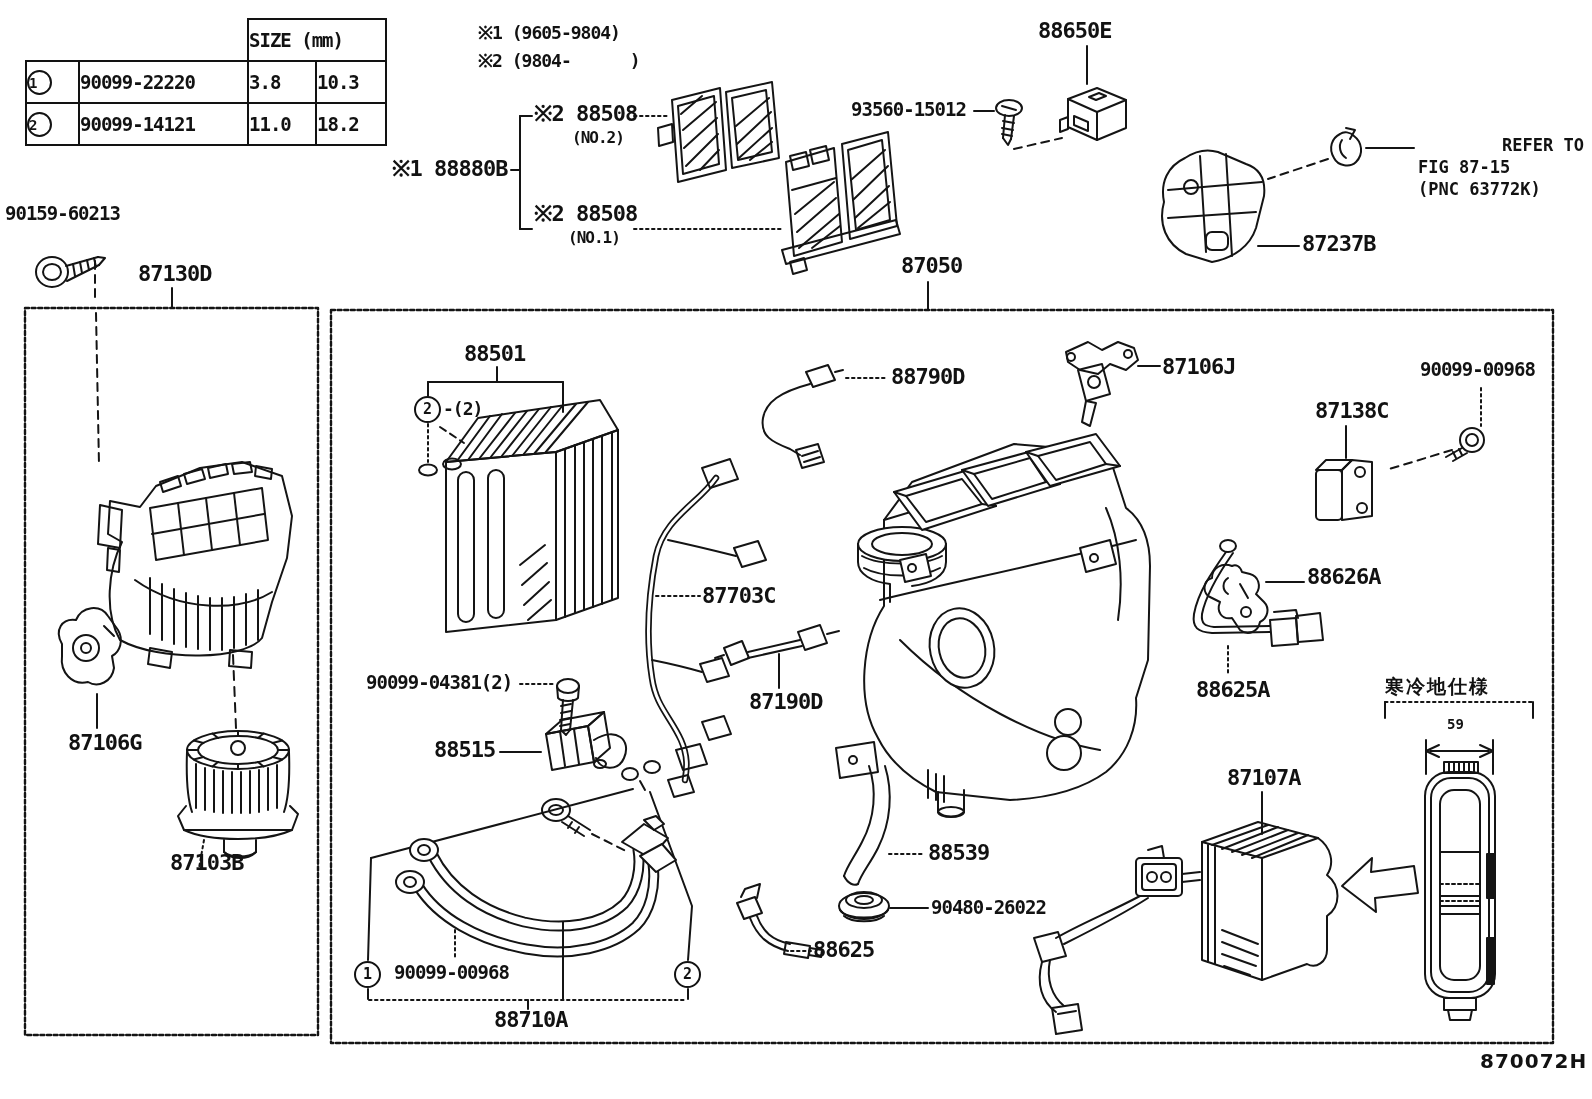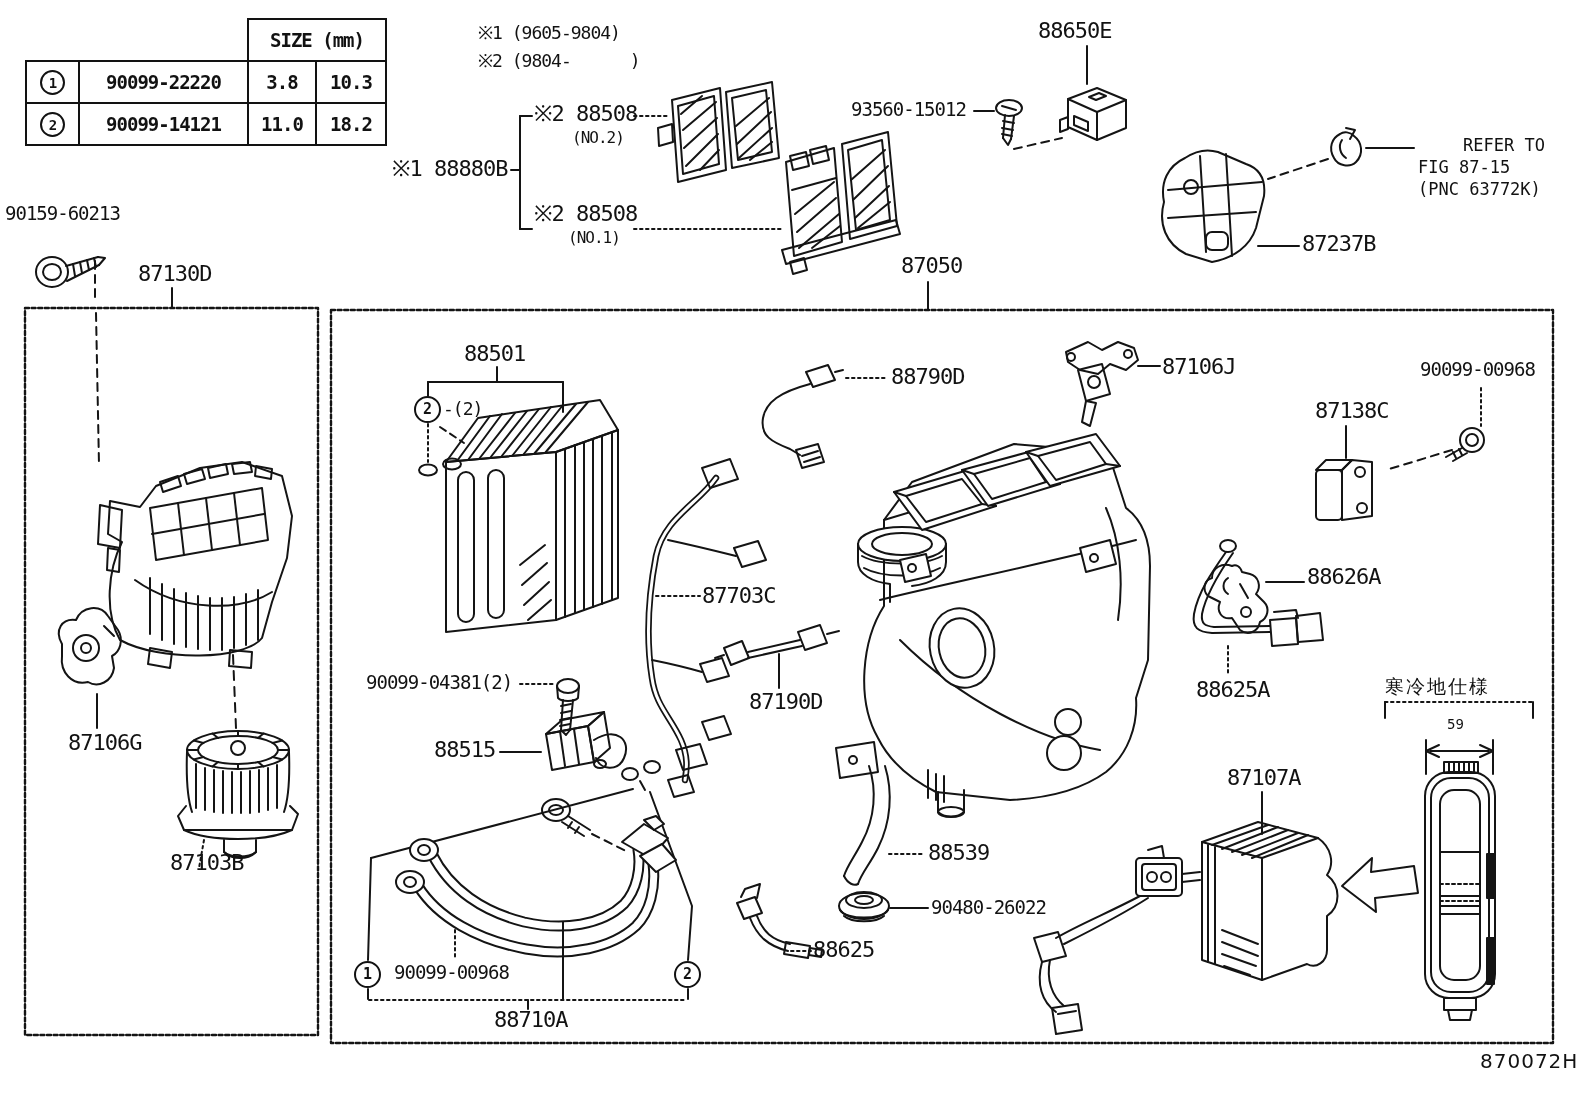--- a/index.html
+++ b/index.html
@@ -1,32 +1,32 @@
 <!DOCTYPE html>
 <html><head>
 <meta charset="utf-8">
 <style>
   html,body{margin:0;padding:0;background:#fff}
   .stage{position:relative;width:1592px;height:1099px;background:#fff;overflow:hidden;
          font-family:"DejaVu Sans Mono",monospace;color:#121212}
   .art{position:absolute;left:0;top:0}
-  .lbl{position:absolute;font-weight:400;font-size:22px;letter-spacing:-1px;white-space:pre;line-height:1}
+  .lbl{position:absolute;font-weight:700;font-size:22px;letter-spacing:-1px;white-space:pre;line-height:1}
   .lbl.sm{font-size:19px}
   .lbl.note{font-size:18px}
   .lbl.sub{font-size:16px}
   .lbl.refer{font-size:17px;line-height:22px;letter-spacing:0}
   .lbl.cjk{font-family:"DejaVu Sans",sans-serif;font-size:19px;letter-spacing:2px}
   .lbl.dim{font-size:14px;letter-spacing:0}
   .lbl.dwg{font-family:"DejaVu Sans",sans-serif;font-size:20px;letter-spacing:1px}
   .lbl.qty{font-size:18px}
   .circ{position:absolute;width:27px;height:27px;border:2.5px solid #121212;border-radius:50%;
         text-align:center;line-height:23px;font-size:15px;font-weight:700;background:#fff;box-sizing:border-box}
   table.size{position:absolute;left:25px;top:18px;border-collapse:collapse;font-weight:700;
              font-size:19px;color:#121212;table-layout:fixed}
-  table.size td{border:2.5px solid #121212;text-align:center;padding:0;letter-spacing:-1px}
+  table.size td{border:2.5px solid #121212;text-align:left;padding:0;letter-spacing:-1px}
   table.size td.nob{border:none}
   .tcirc{display:inline-block;width:25px;height:25px;border:2px solid #121212;border-radius:50%;
          line-height:22px;font-size:14px;font-weight:700;box-sizing:border-box}
 </style>
 </head>
 <body>
 
 <div class="stage">
 
 <svg class="art" width="1592" height="1099" viewBox="0 0 1592 1099">
@@ -560,21 +560,21 @@
 
 <div class="lbl sm" style="left:5px;top:204px">90159-60213</div>
 <div class="lbl" style="left:138px;top:263px">87130D</div>
 <div class="lbl" style="left:534px;top:103px">※2 88508</div>
 <div class="lbl sub" style="left:572px;top:130px">(NO.2)</div>
 <div class="lbl" style="left:392px;top:158px">※1 88880B</div>
 <div class="lbl" style="left:534px;top:203px">※2 88508</div>
 <div class="lbl sub" style="left:568px;top:230px">(NO.1)</div>
 <div class="lbl sm" style="left:851px;top:100px">93560-15012</div>
 <div class="lbl" style="left:1038px;top:20px">88650E</div>
-<div class="lbl refer" style="left:1463px;top:134px">REFER TO</div>
+<div class="lbl refer" style="left:1502px;top:134px">REFER TO</div>
 <div class="lbl refer" style="left:1418px;top:156px">FIG 87-15</div>
 <div class="lbl refer" style="left:1418px;top:178px">(PNC 63772K)</div>
 <div class="lbl" style="left:1302px;top:233px">87237B</div>
 <div class="lbl" style="left:901px;top:255px">87050</div>
 <div class="lbl" style="left:464px;top:343px">88501</div>
 <div class="lbl qty" style="left:443px;top:400px">-(2)</div>
 <div class="lbl" style="left:891px;top:366px">88790D</div>
 <div class="lbl" style="left:1162px;top:356px">87106J</div>
 <div class="lbl sm" style="left:1420px;top:360px">90099-00968</div>
 <div class="lbl" style="left:1315px;top:400px">87138C</div>

